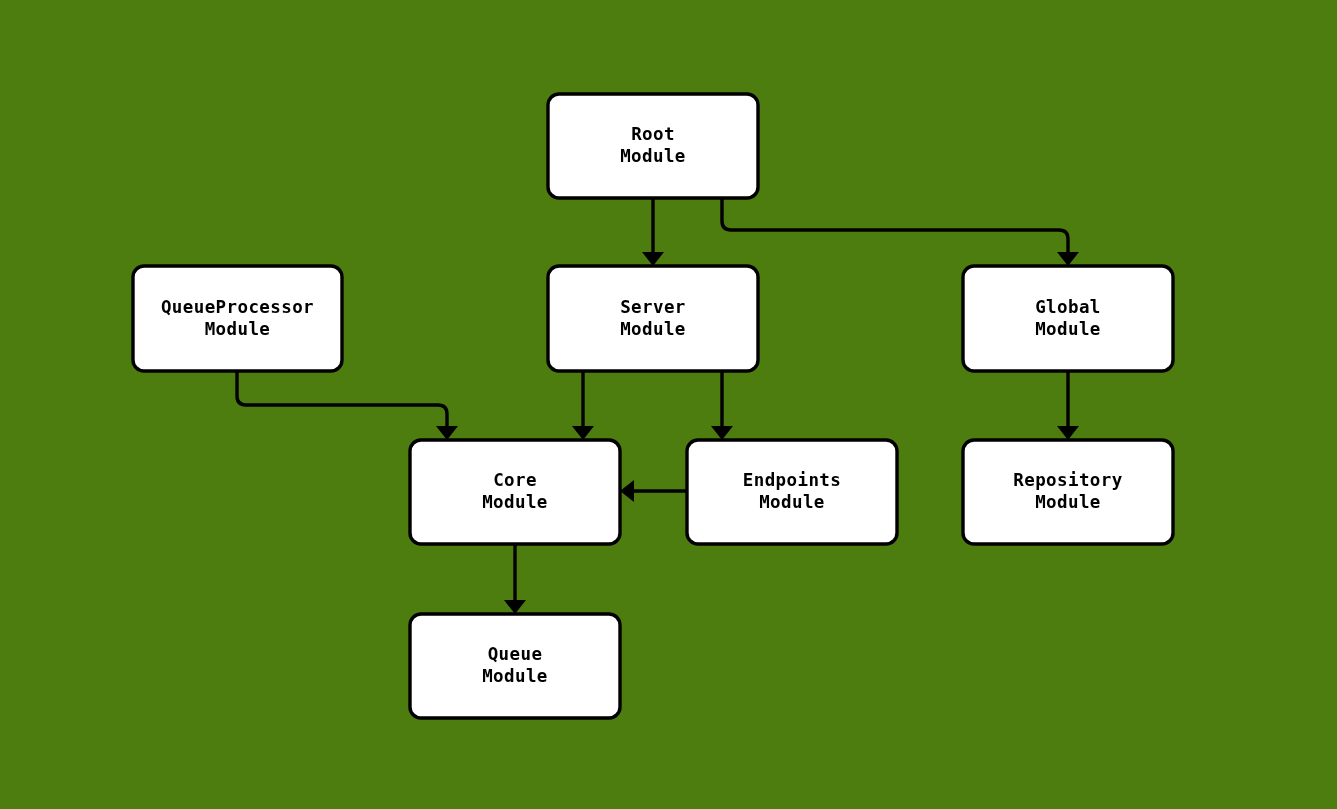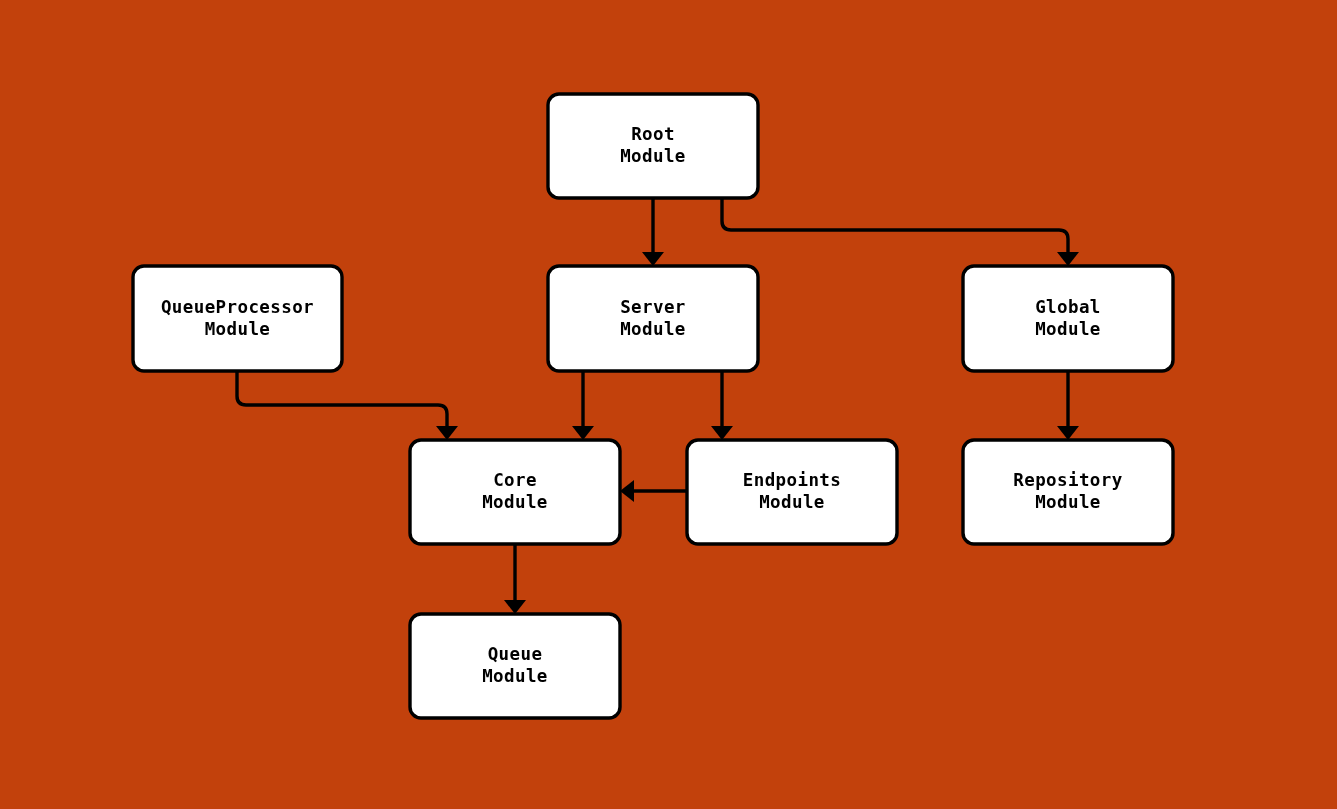--- a/index.html
+++ b/index.html
@@ -11,21 +11,21 @@
   body {
     width: 1337px;
     height: 809px;
     font-family: "DejaVu Sans Mono", "Liberation Mono", monospace;
     overflow: hidden;
   }
   #diagram-canvas {
     position: relative;
     width: 1337px;
     height: 809px;
-    background: #c2410c;
+    background: #4d7c0f;
   }
   #diagram-svg {
     position: absolute;
     top: 0;
     left: 0;
     width: 1337px;
     height: 809px;
     display: block;
   }
   .node-box {

